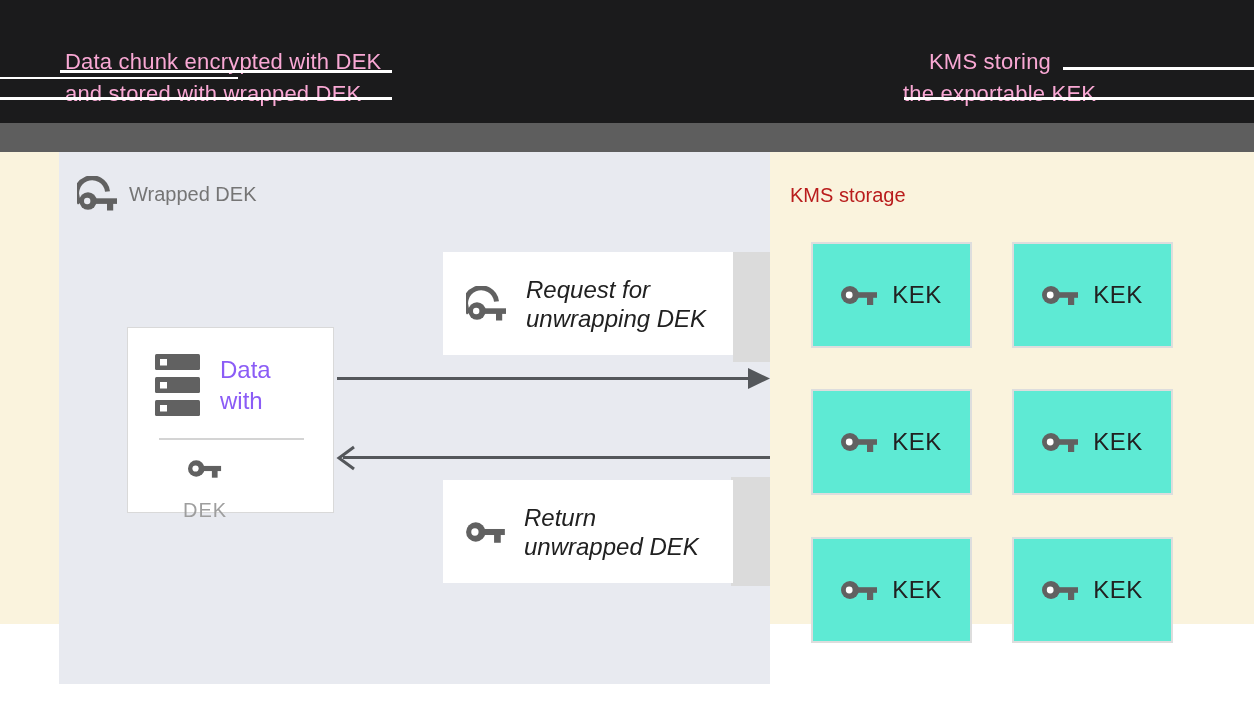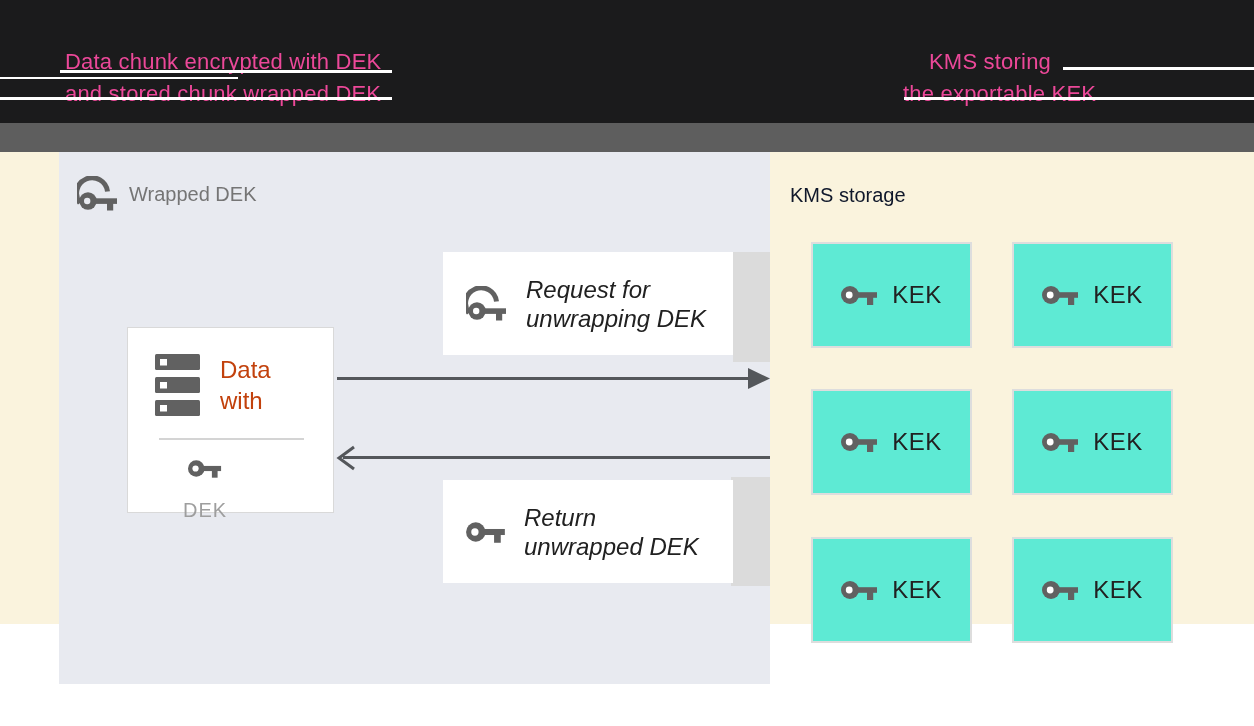--- a/index.html
+++ b/index.html
@@ -3,57 +3,57 @@
 <meta charset="utf-8">
 <style>
   html,body{margin:0;padding:0;background:#fff;}
   .stage{
     position:relative;width:1254px;height:726px;overflow:hidden;
     font-family:"Liberation Sans", sans-serif;
     -webkit-font-smoothing:antialiased;
   }
   
   .band-black{position:absolute;left:0;top:0;width:1254px;height:123px;background:#1b1b1c;}
-  .cap{position:absolute;font-size:22px;color:#ec4899;white-space:nowrap;letter-spacing:.2px;}
+  .cap{position:absolute;font-size:22px;color:#f9a8d4;white-space:nowrap;letter-spacing:.2px;}
   .cap.l1{left:65px;top:49px;}
   .cap.l2{left:65px;top:81px;}
   .cap.r1{left:929px;top:49px;}
   .cap.r2{left:903px;top:81px;}
   .wline{position:absolute;background:#ffffff;display:block;}
   .band-gray{position:absolute;left:0;top:123px;width:1254px;height:29px;background:#5e5e5e;}
   
   .content{position:absolute;left:0;top:152px;width:1254px;height:472px;background:#faf3dd;padding-left:18px;}
   .panel{position:absolute;left:59px;top:0;width:711px;height:532px;background:#e8eaf0;}
   .panel-head{position:absolute;left:18px;top:24px;display:flex;align-items:center;gap:10px;}
   .panel-label{font-size:20px;color:#757575;}
-  .kms-label{position:absolute;left:790px;top:32px;font-size:20px;color:#0f172a;}
+  .kms-label{position:absolute;left:790px;top:32px;font-size:20px;color:#b91c1c;}
   .card{position:absolute;background:#ffffff;}
   .chunk-box{left:68px;top:175px;width:207px;height:186px;border:1px solid #d9d9d9;box-sizing:border-box;}
   .chunk-top{position:absolute;left:27px;top:26px;display:flex;gap:20px;align-items:flex-start;}
-  .chunk-text{font-size:24px;line-height:31px;color:#c2410c;}
+  .chunk-text{font-size:24px;line-height:31px;color:#8b5cf6;}
   .chunk-divider{position:absolute;left:31px;top:110px;width:145px;height:2px;background:#d4d4d4;}
   .dek-row{position:absolute;left:55px;top:128px;display:flex;align-items:center;gap:18px;flex-direction:column;}
   .dek-label{font-size:20px;color:#9e9e9e;letter-spacing:1px;}
   .msg-box{width:290px;height:103px;display:flex;align-items:center;gap:18px;box-sizing:border-box;padding-left:23px;font-style:italic;}
   .msg-text{font-size:24px;line-height:29px;color:#212121;}
   .tab{position:absolute;background:#dbdbdb;}
   .arrow-line{position:absolute;height:3px;background:#54575b;}
   .arrow-svg{position:absolute;}
   .kek-box{position:absolute;width:161px;height:106px;background:#5eead4;border:2px solid #dddddd;box-sizing:border-box;display:flex;align-items:center;justify-content:center;gap:14px;}
   .kek-label{font-size:24px;color:#212121;letter-spacing:.5px;}
   svg{display:block;}
 </style>
 </head>
 <body>
 
 <div class="stage">
 
   <div class="band-black">
     <div class="cap l1">Data chunk encrypted with DEK</div>
-    <div class="cap l2">and stored chunk wrapped DEK</div>
+    <div class="cap l2">and stored with wrapped DEK</div>
     <div class="cap r1">KMS storing</div>
     <div class="cap r2">the exportable KEK</div>
     <i class="wline" style="left:60px;top:70px;width:332px;height:3px"></i>
     <i class="wline" style="left:0;top:77px;width:238px;height:2px"></i>
     <i class="wline" style="left:0;top:97px;width:392px;height:3px"></i>
     <i class="wline" style="left:1063px;top:67px;width:191px;height:3px"></i>
     <i class="wline" style="left:904px;top:97px;width:350px;height:3px"></i>
   </div>
   <div class="band-gray"></div>
 

